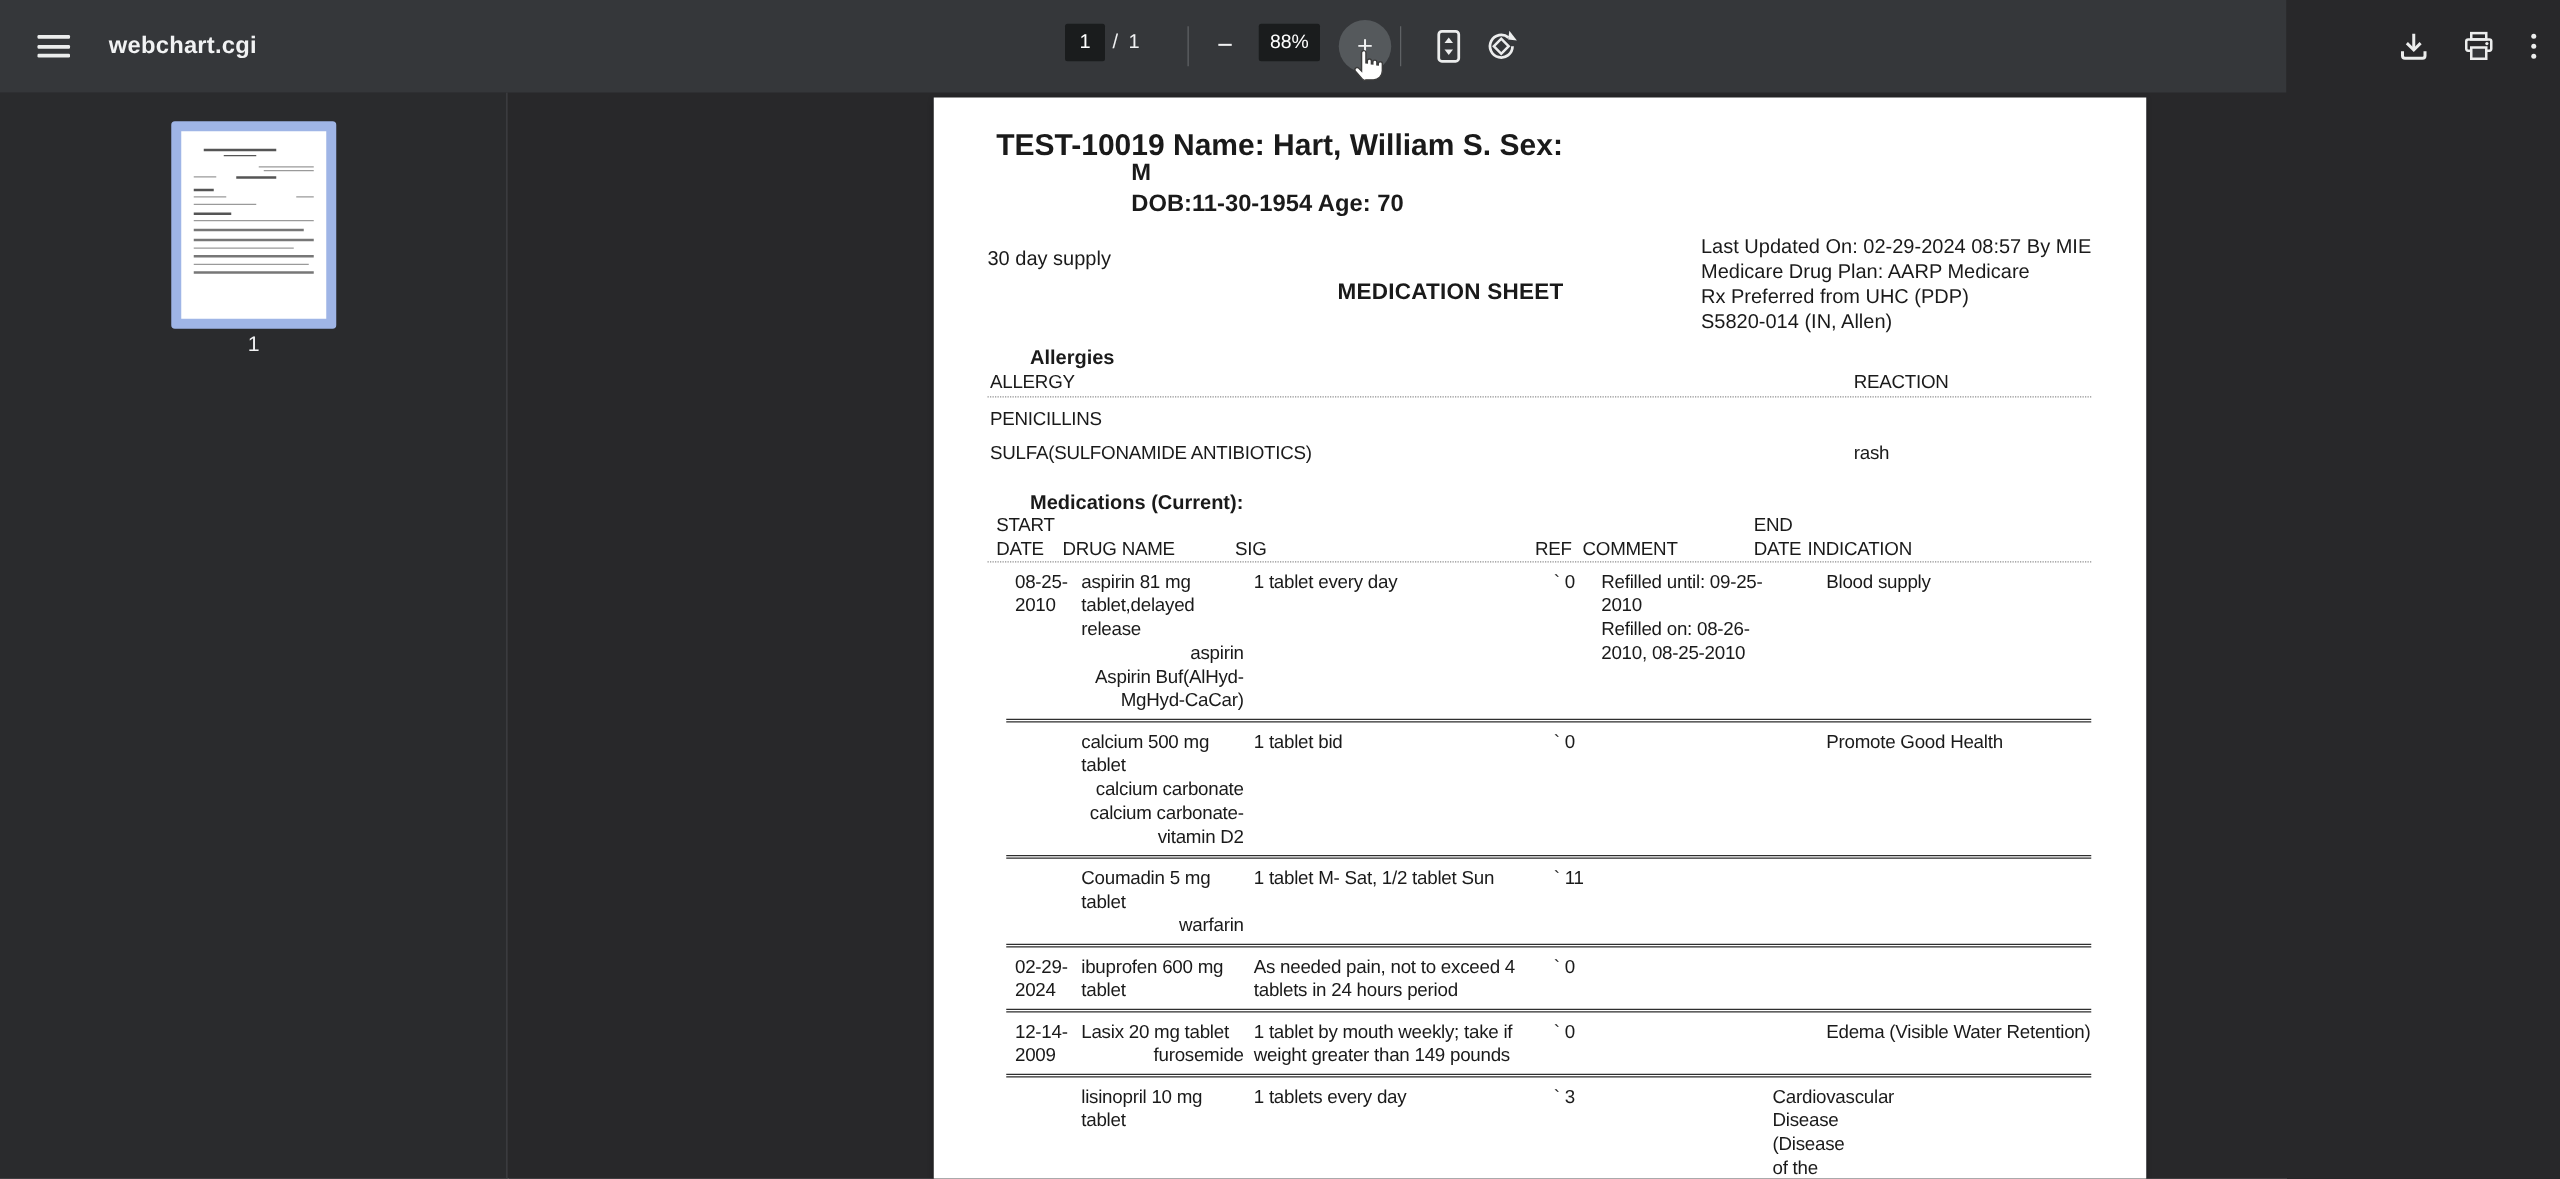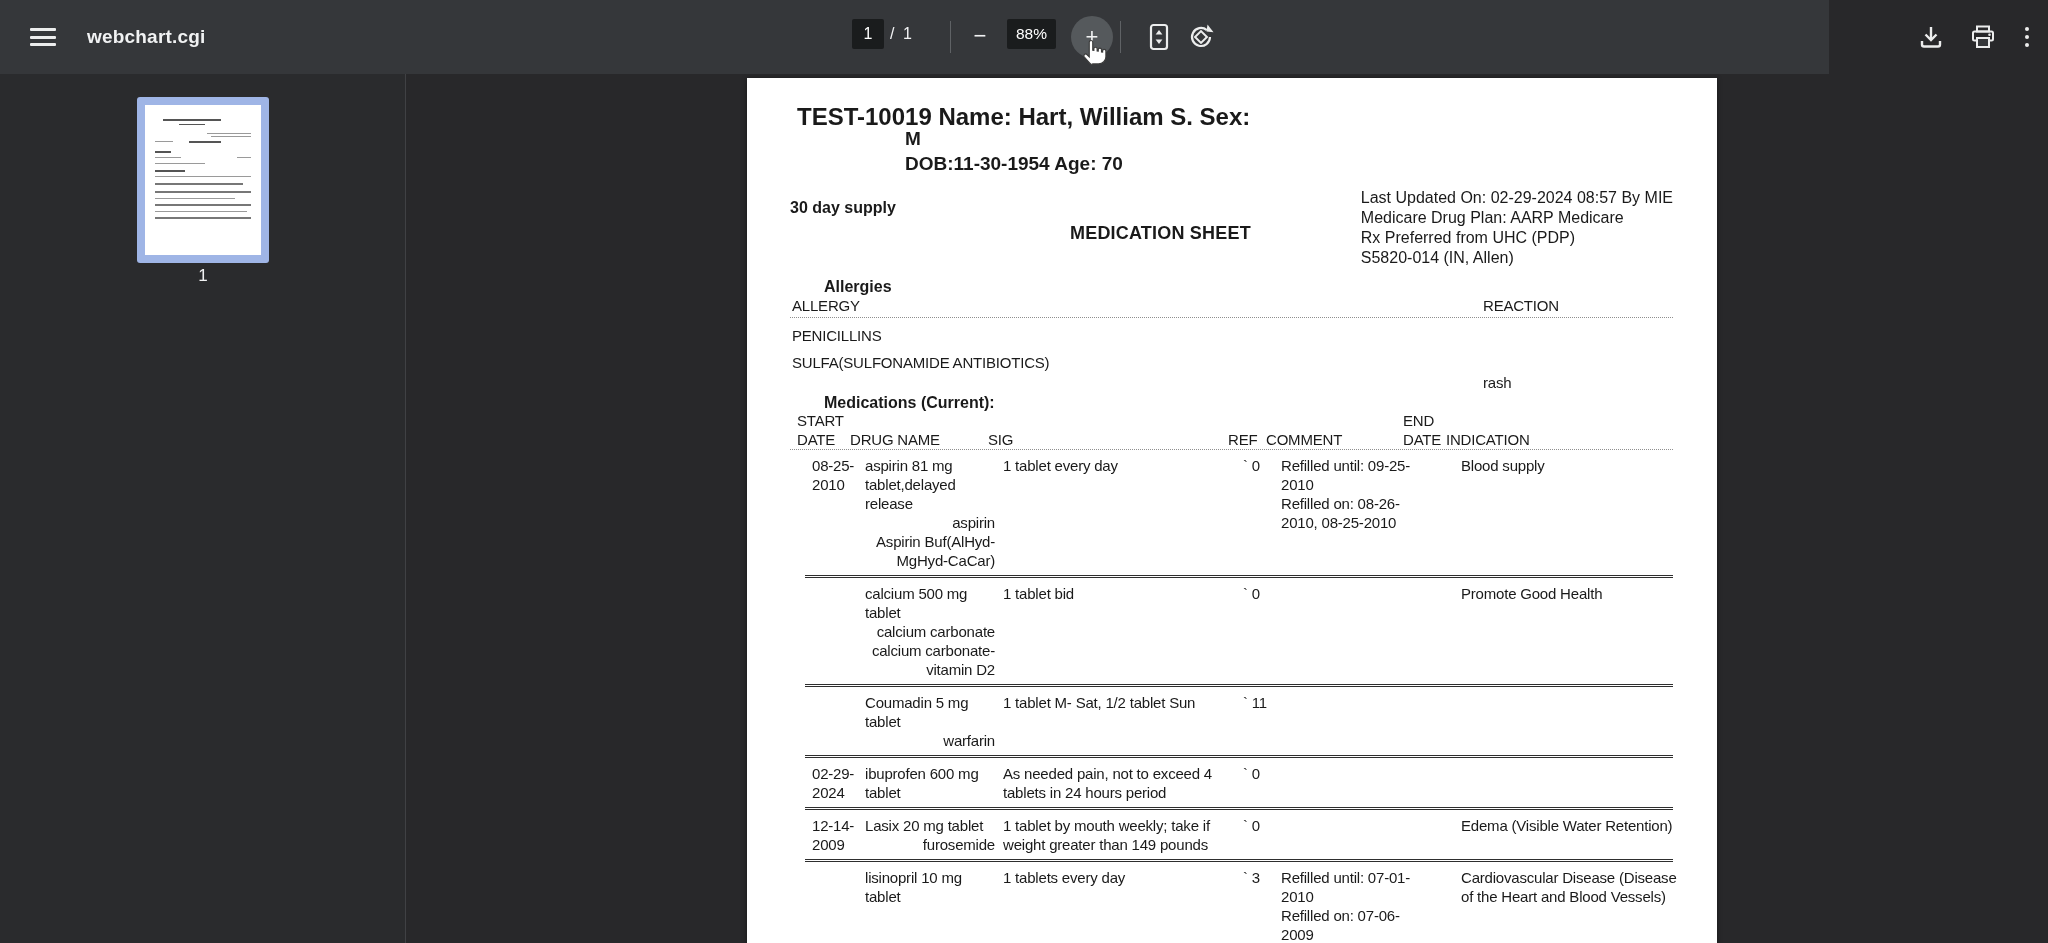--- a/index.html
+++ b/index.html
@@ -48,36 +48,36 @@
   .thumb-label{position:absolute;left:137px;top:192px;width:132px;text-align:center;color:#f1f2f3;font-size:17px;}
 
   
   .viewer{position:absolute;left:407px;top:74px;width:1641px;height:869px;background:var(--viewer-bg);overflow:hidden;}
   .page{position:absolute;left:340px;top:4px;width:970px;height:1260px;background:#fff;box-shadow:0 1px 5px rgba(0,0,0,.45);color:#1a1a1a;}
   .patient-l1{position:absolute;left:50px;top:25px;font-size:24px;font-weight:700;}
   .patient-l2{position:absolute;left:158px;top:50px;font-size:19px;font-weight:700;}
   .patient-l3{position:absolute;left:158px;top:75px;font-size:19px;font-weight:700;}
 
   .info-block{position:absolute;right:44px;top:110px;text-align:left;font-size:16px;line-height:20px;}
-  .supply{position:absolute;left:43px;top:121px;font-size:16px;font-weight:bold;}
+  .supply{position:absolute;left:43px;top:121px;font-size:16px;}
   .doc-title{position:absolute;left:323px;top:145px;font-size:18px;font-weight:700;letter-spacing:.2px;}
 
   .sec-head{position:absolute;left:43px;font-size:16px;font-weight:700;margin-left:34px;}
   .allergies-head{top:200px;}
   .meds-head{top:316px;}
 
   .table{position:absolute;left:43px;width:883px;font-size:15px;line-height:19px;letter-spacing:-.2px;}
   .allergy-table{top:218px;}
   .a-header{position:relative;height:19px;margin-bottom:2px;}
   .a-header .c1{position:absolute;left:2px;}
   .a-header .c2{position:absolute;left:693px;}
   .dotted{border-bottom:1px dotted #8f8f8f;}
   .arow{position:relative;margin-top:8px;min-height:19px;}
   .arow .c1{position:absolute;left:2px;}
-  .arow .c2{position:absolute;left:693px;margin-top:20px;}
+  .arow .c2{position:absolute;left:693px;}
 
   .meds-table{top:333px;}
   .mgrid{display:grid;grid-template-columns:60px 138px 240px 38px 137px 43px 227px;}
   .m-header .cell{padding:0;}
   .m-header .c-start{padding-left:7px;}
   .m-header .hl{height:19px;}
   .mrow{border-bottom:3px double #2e2e2e;padding:6px 0 5px 0;margin-left:15px;}
   .mrow .c-start{padding-left:7px;}
   .mrow .c-drug{padding-right:8px;}
   .drug-alt{text-align:right;}
@@ -306,24 +306,20 @@
             <div class="cell c-end"></div>
             <div class="cell c-ind">Edema (Visible Water Retention)</div>
           </div>
           <div class="mgrid mrow">
             <div class="cell c-start"></div>
             <div class="cell c-drug">
               <div class="drug-main">lisinopril 10 mg tablet</div>
             </div>
             <div class="cell c-sig">1 tablets every day</div>
             <div class="cell c-ref">` 3</div>
-            <div class="cell c-comment">
-              <div>Refilled until: 07-01-2010</div>
-              <div>Refilled on: 07-06-2009</div>
-            </div>
             <div class="cell c-end"></div>
             <div class="cell c-ind">Cardiovascular Disease (Disease of the Heart and Blood Vessels)</div>
           </div>
         </div>
     </div>
 
   </div>
 </div>
 
 </body></html>

